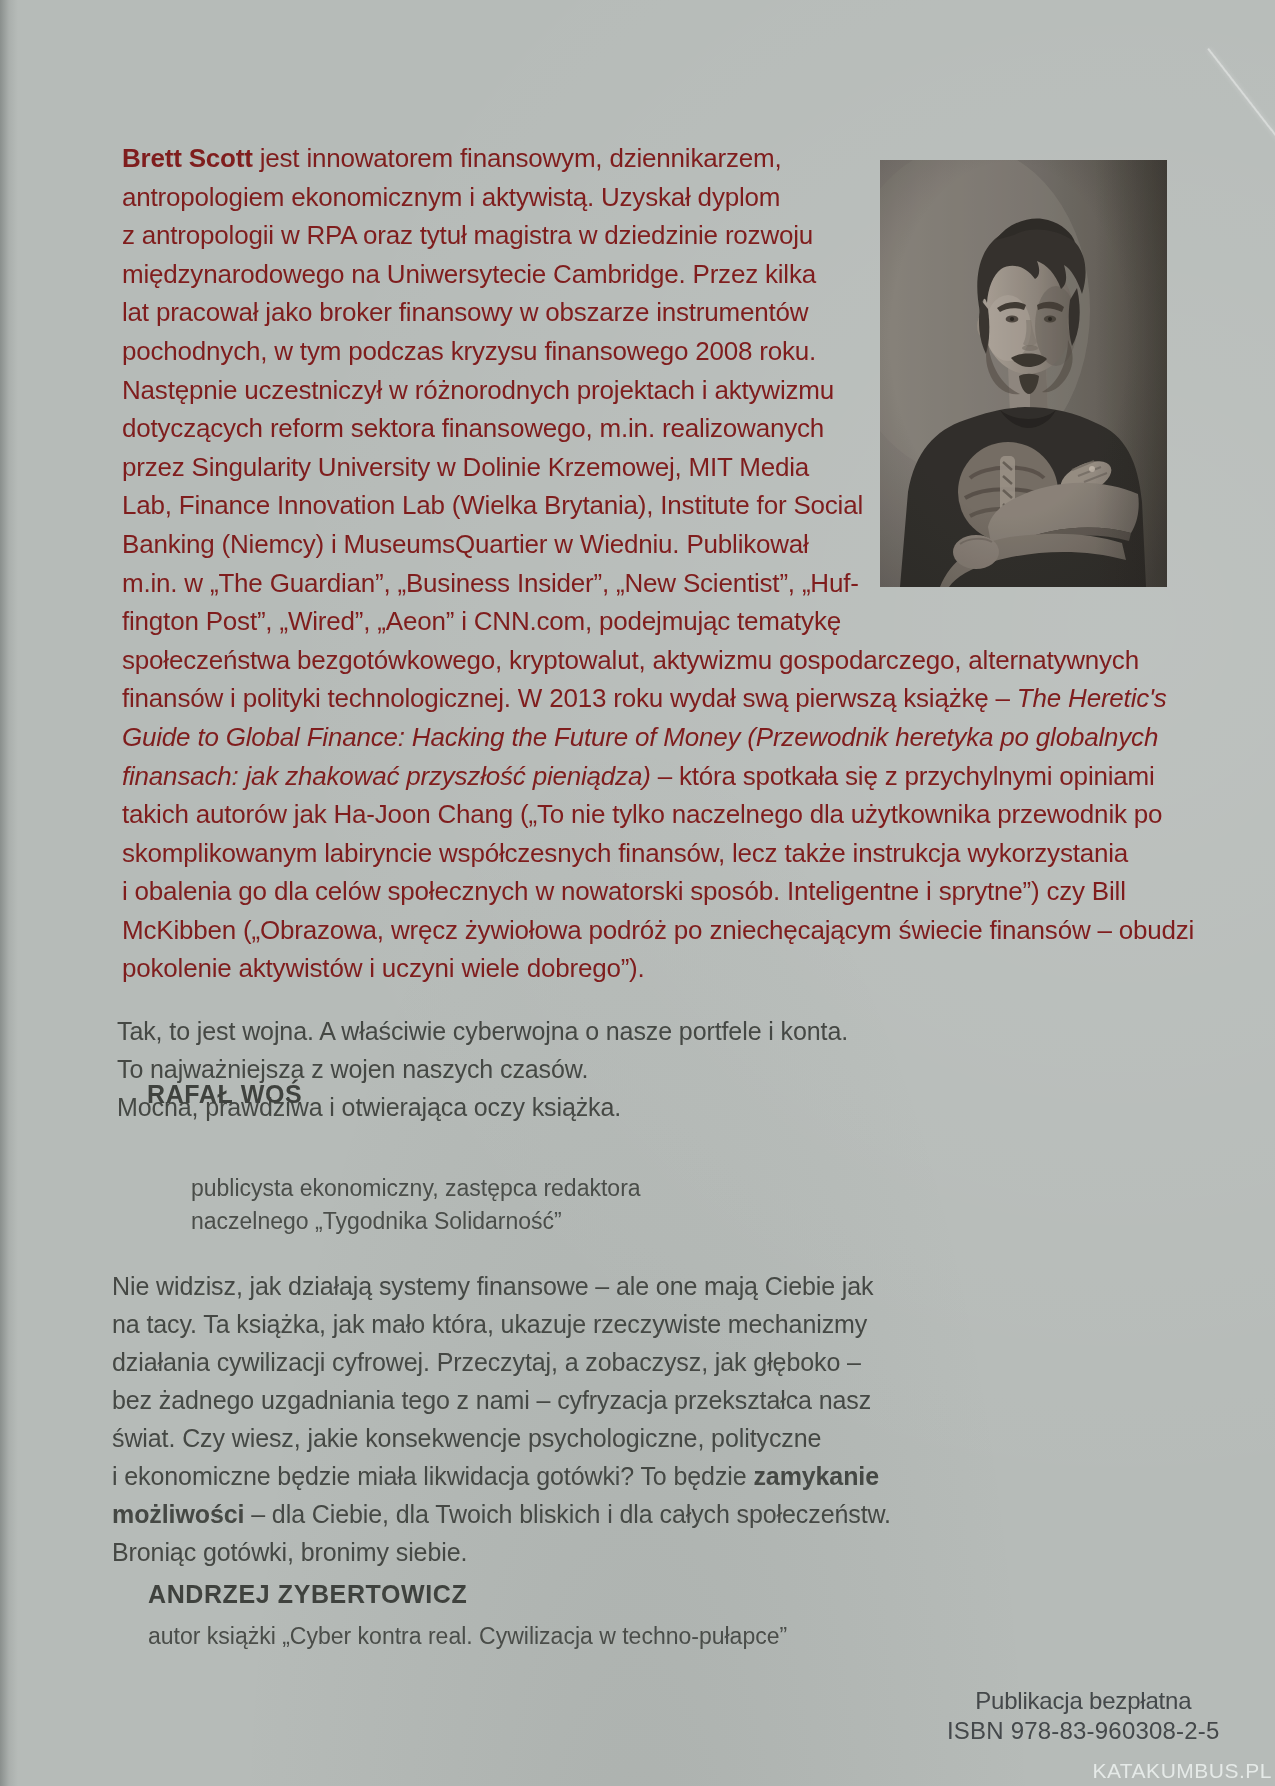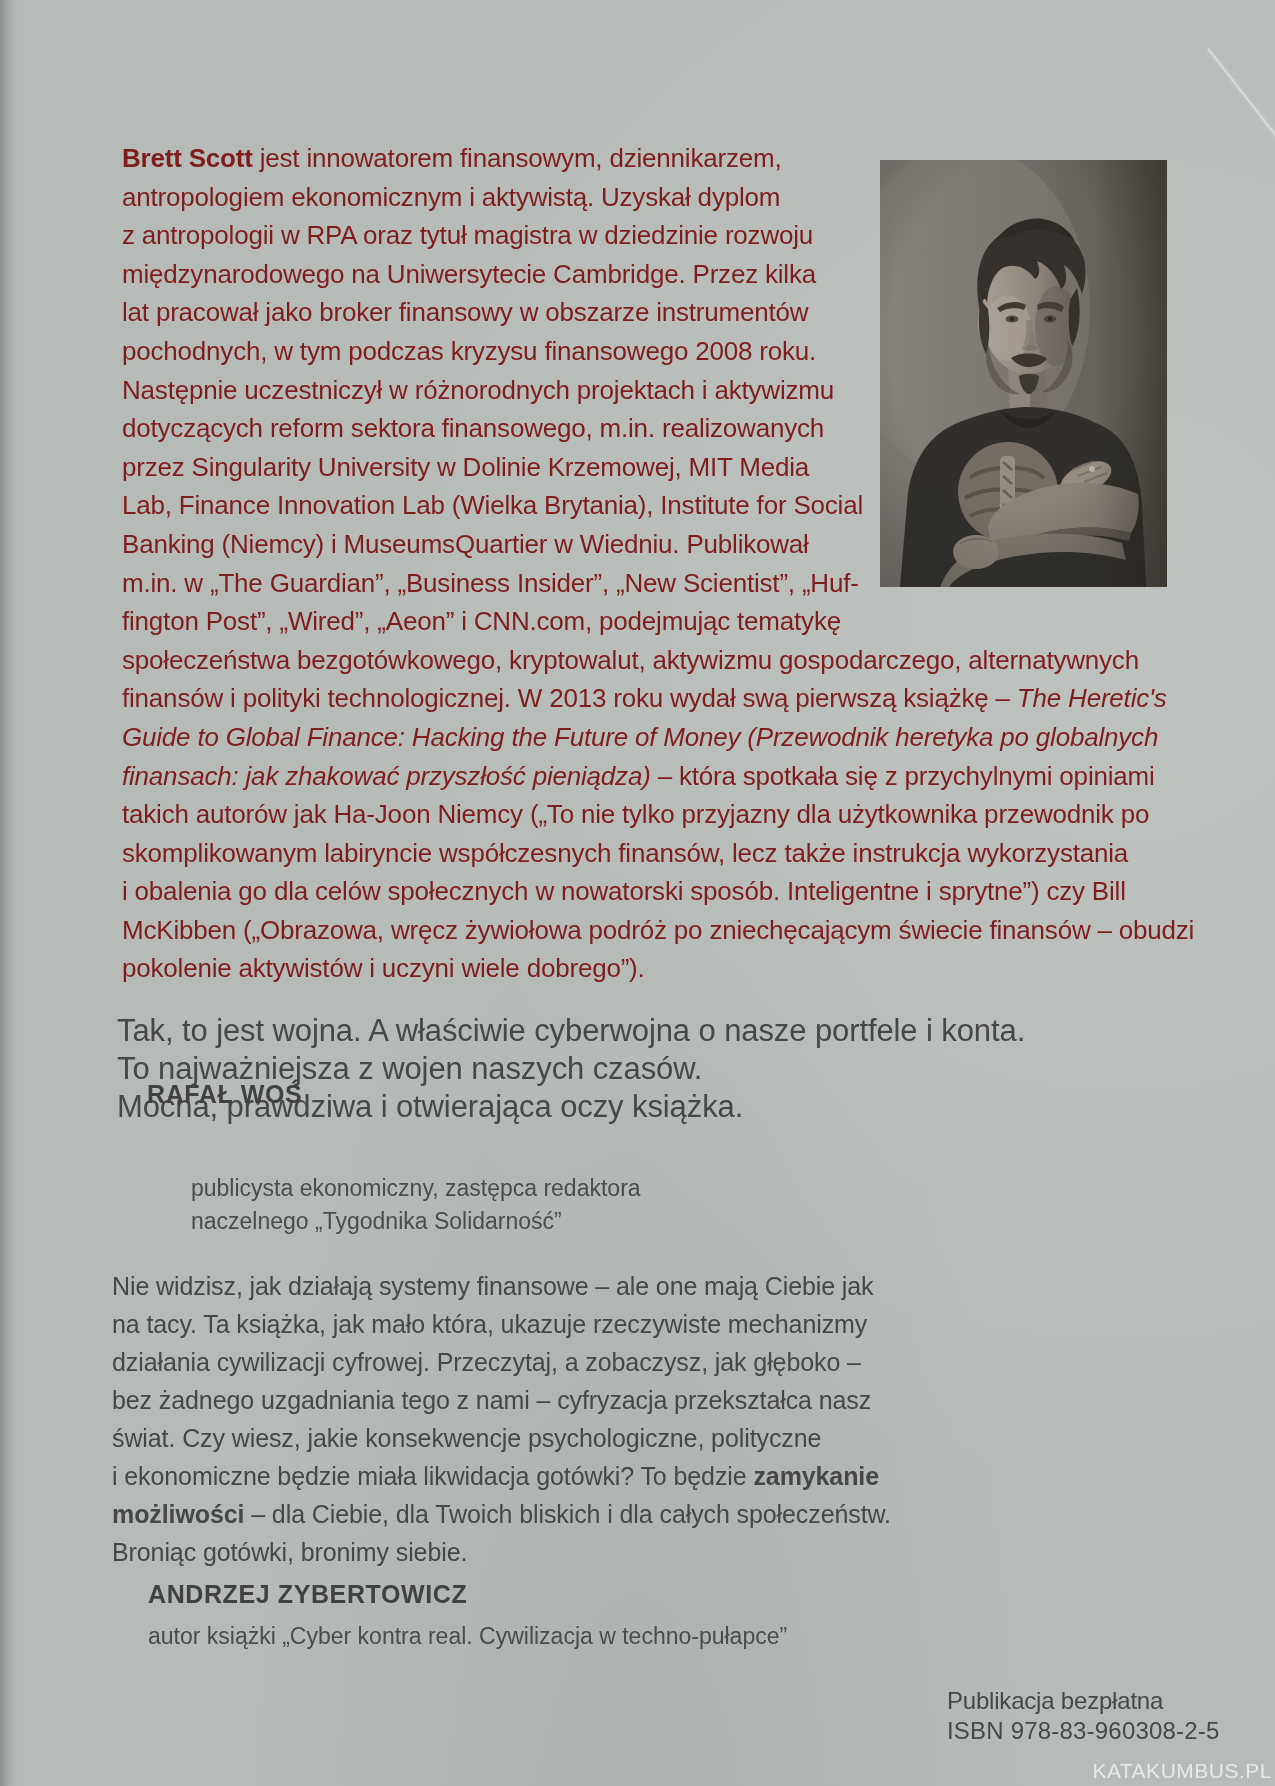--- a/index.html
+++ b/index.html
@@ -20,30 +20,30 @@
     position:absolute; left:1185px; top:95px; width:120px; height:2px;
     background:rgba(255,255,255,0.45); transform:rotate(52deg);
     box-shadow:0 0 5px rgba(255,255,255,0.35); pointer-events:none;
   }
   .tblock{position:absolute; white-space:nowrap;}
   .tline{white-space:nowrap;}
   .seg-b{font-weight:bold;}
   .seg-i{font-style:italic;}
 
   .bio{left:122px; top:139px; font-size:26px; line-height:38.6px; letter-spacing:-0.2px; color:#7f1d1d;}
-  .quote1{left:117px; top:1012px; font-size:31px; line-height:38px; letter-spacing:-0.1px; color:#454844;}
+  .quote1{left:117px; top:1012px; font-size:25px; line-height:38px; letter-spacing:-0.1px; color:#454844;}
   .quote2{left:112px; top:1267px; font-size:25px; line-height:38px; letter-spacing:-0.1px; color:#454844;}
   .attr-name{font-weight:bold; font-size:25px; letter-spacing:0.6px; color:#3f423e;}
   .attr1-name{left:147px; top:1080px;}
   .attr2-name{left:148px; top:1580px;}
   .attr-desc{font-size:23px; line-height:33px; color:#4a4d49;}
   .attr1-desc{left:147px; top:1172px;margin-left:44px;}
   .attr2-desc{left:148px; top:1620px;}
 
-  .footer{left:947px; top:1686px; font-size:24px; line-height:30px; letter-spacing:-0.2px; color:#44484a;}
+  .footer{left:947px; top:1686px; font-size:24px; line-height:30px; letter-spacing:-0.2px; color:#44484a;text-align:center;}
   .footer .isbn{letter-spacing:0.2px;}
   .watermark{
     position:absolute; right:3px; top:1759px;
     font-size:21px; letter-spacing:0.5px; color:rgba(233,238,235,0.92);
     white-space:nowrap;
   }
   .photo{
     position:absolute; left:880px; top:160px; width:287px; height:427px;
     display:block;
   }
@@ -64,21 +64,21 @@
       <div class="tline"><span>dotyczących reform sektora finansowego, m.in. realizowanych</span></div>
       <div class="tline"><span>przez Singularity University w Dolinie Krzemowej, MIT Media</span></div>
       <div class="tline"><span>Lab, Finance Innovation Lab (Wielka Brytania), Institute for Social</span></div>
       <div class="tline"><span>Banking (Niemcy) i MuseumsQuartier w Wiedniu. Publikował</span></div>
       <div class="tline"><span>m.in. w „The Guardian”, „Business Insider”, „New Scientist”, „Huf-</span></div>
       <div class="tline"><span>fington Post”, „Wired”, „Aeon” i CNN.com, podejmując tematykę</span></div>
       <div class="tline"><span>społeczeństwa bezgotówkowego, kryptowalut, aktywizmu gospodarczego, alternatywnych</span></div>
       <div class="tline"><span>finansów i polityki technologicznej. W 2013 roku wydał swą pierwszą książkę – </span><span class="seg-i">The Heretic's</span></div>
       <div class="tline"><span class="seg-i">Guide to Global Finance: Hacking the Future of Money (Przewodnik heretyka po globalnych</span></div>
       <div class="tline"><span class="seg-i">finansach: jak zhakować przyszłość pieniądza)</span><span> – która spotkała się z przychylnymi opiniami</span></div>
-      <div class="tline"><span>takich autorów jak Ha-Joon Niemcy („To nie tylko przyjazny dla użytkownika przewodnik po</span></div>
+      <div class="tline"><span>takich autorów jak Ha-Joon Chang („To nie tylko naczelnego dla użytkownika przewodnik po</span></div>
       <div class="tline"><span>skomplikowanym labiryncie współczesnych finansów, lecz także instrukcja wykorzystania</span></div>
       <div class="tline"><span>i obalenia go dla celów społecznych w nowatorski sposób. Inteligentne i sprytne”) czy Bill</span></div>
       <div class="tline"><span>McKibben („Obrazowa, wręcz żywiołowa podróż po zniechęcającym świecie finansów – obudzi</span></div>
       <div class="tline"><span>pokolenie aktywistów i uczyni wiele dobrego”).</span></div>
     </div>
 
   <svg class="photo" viewBox="0 0 287 427" xmlns="http://www.w3.org/2000/svg" aria-hidden="true">
     <defs>
       <linearGradient id="bgG" x1="0" y1="0" x2="1" y2="0">
         <stop offset="0" stop-color="#837d77"></stop>

